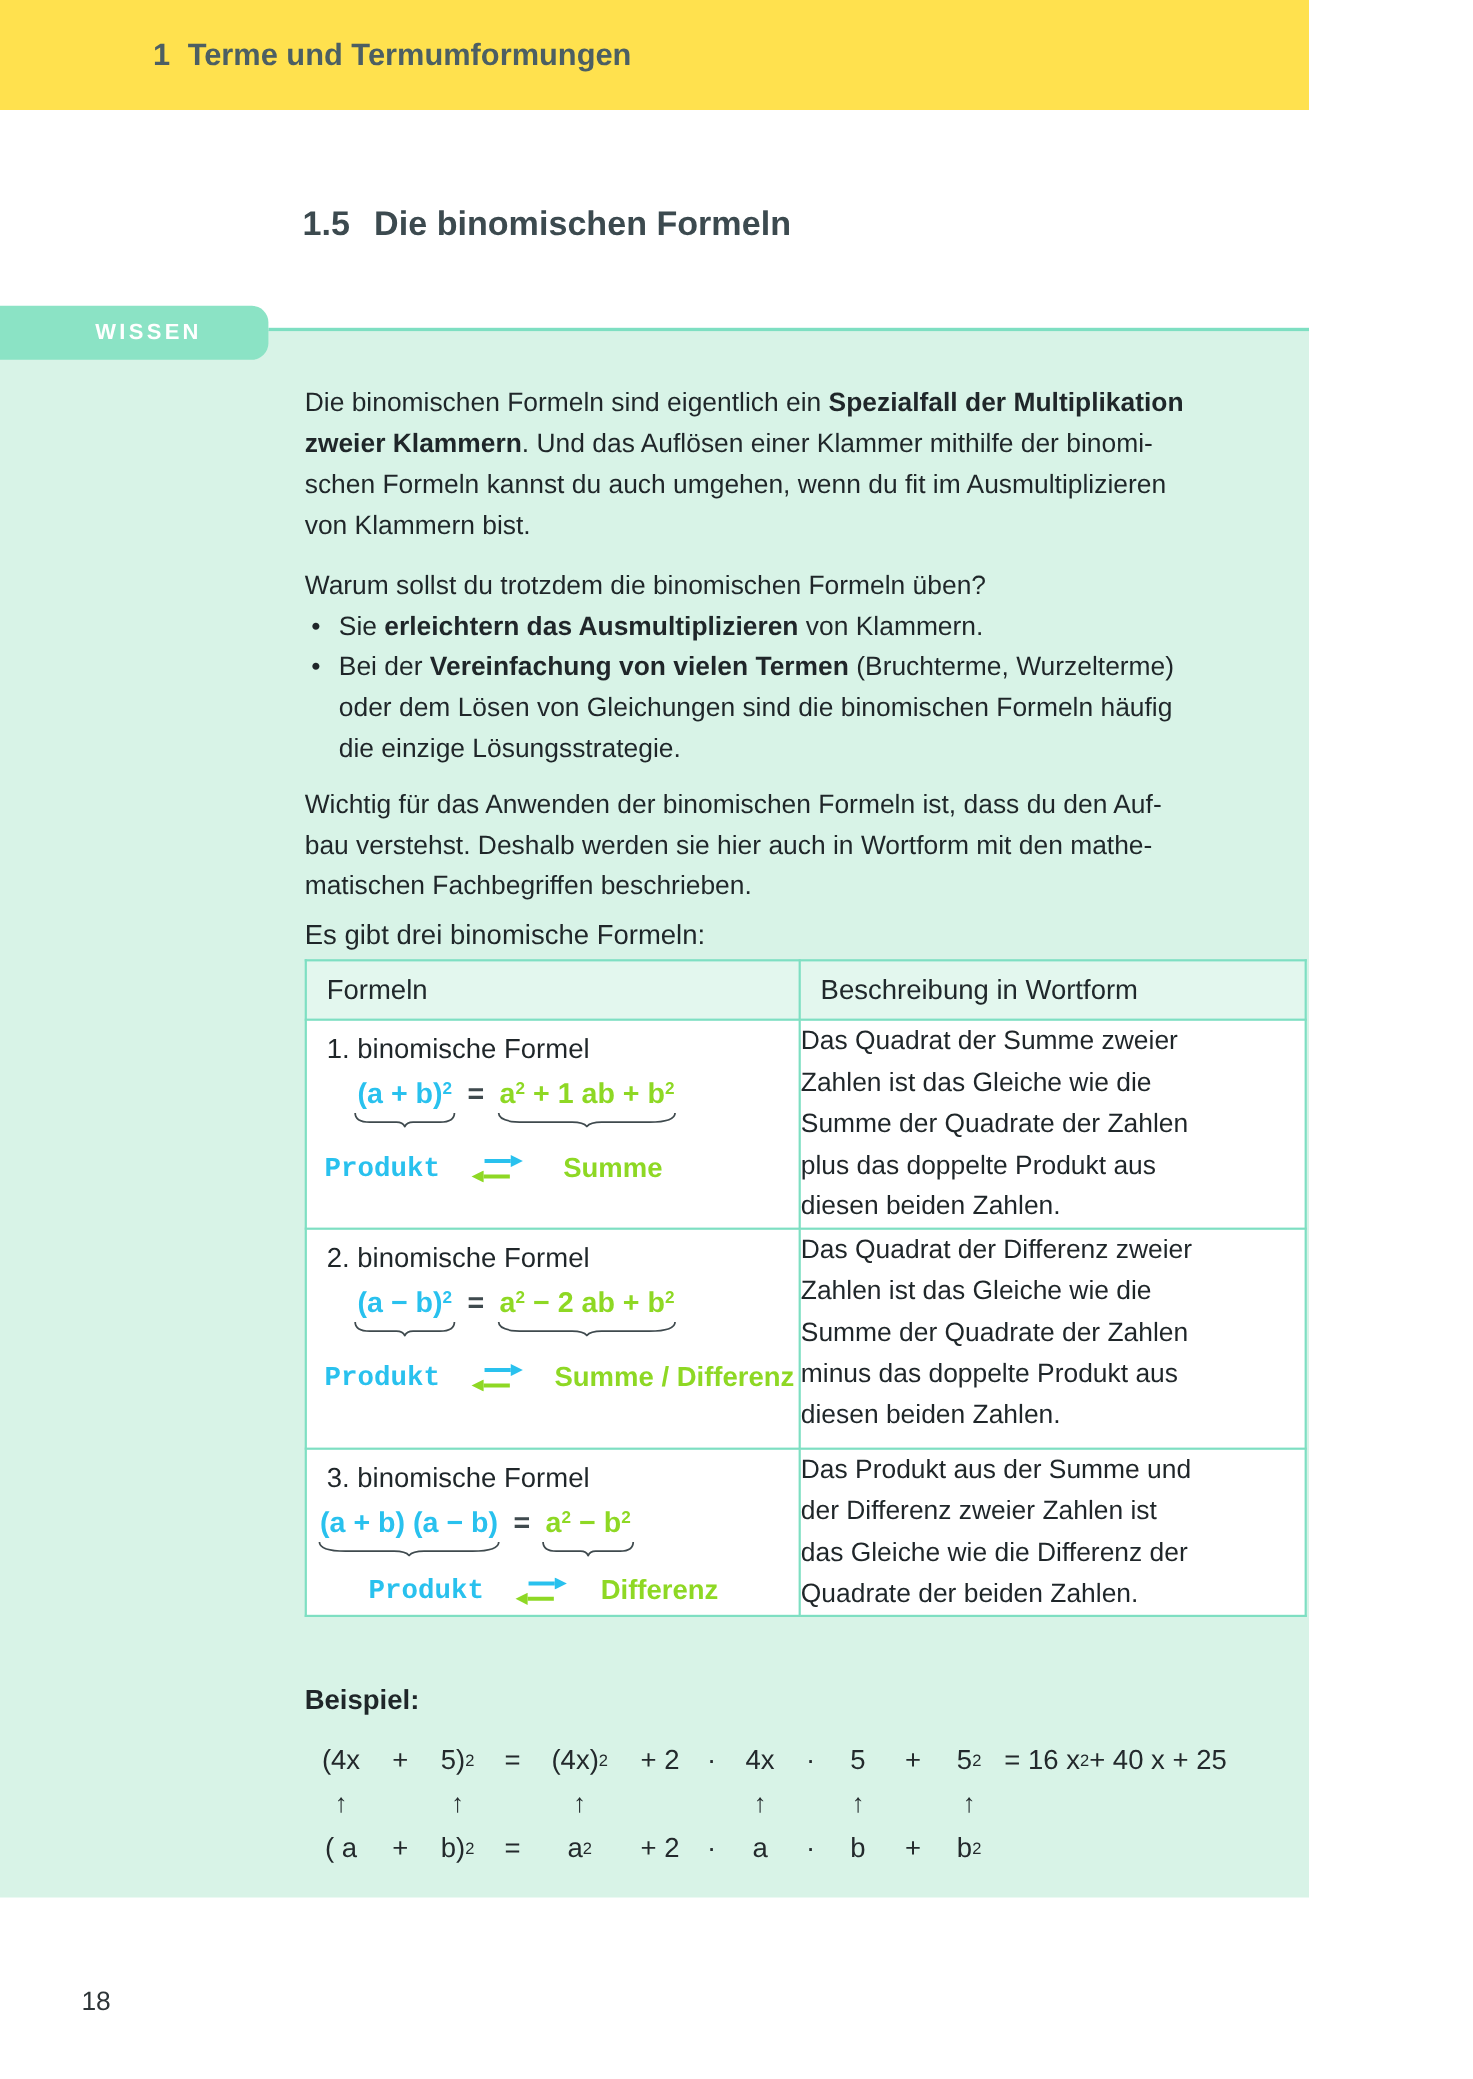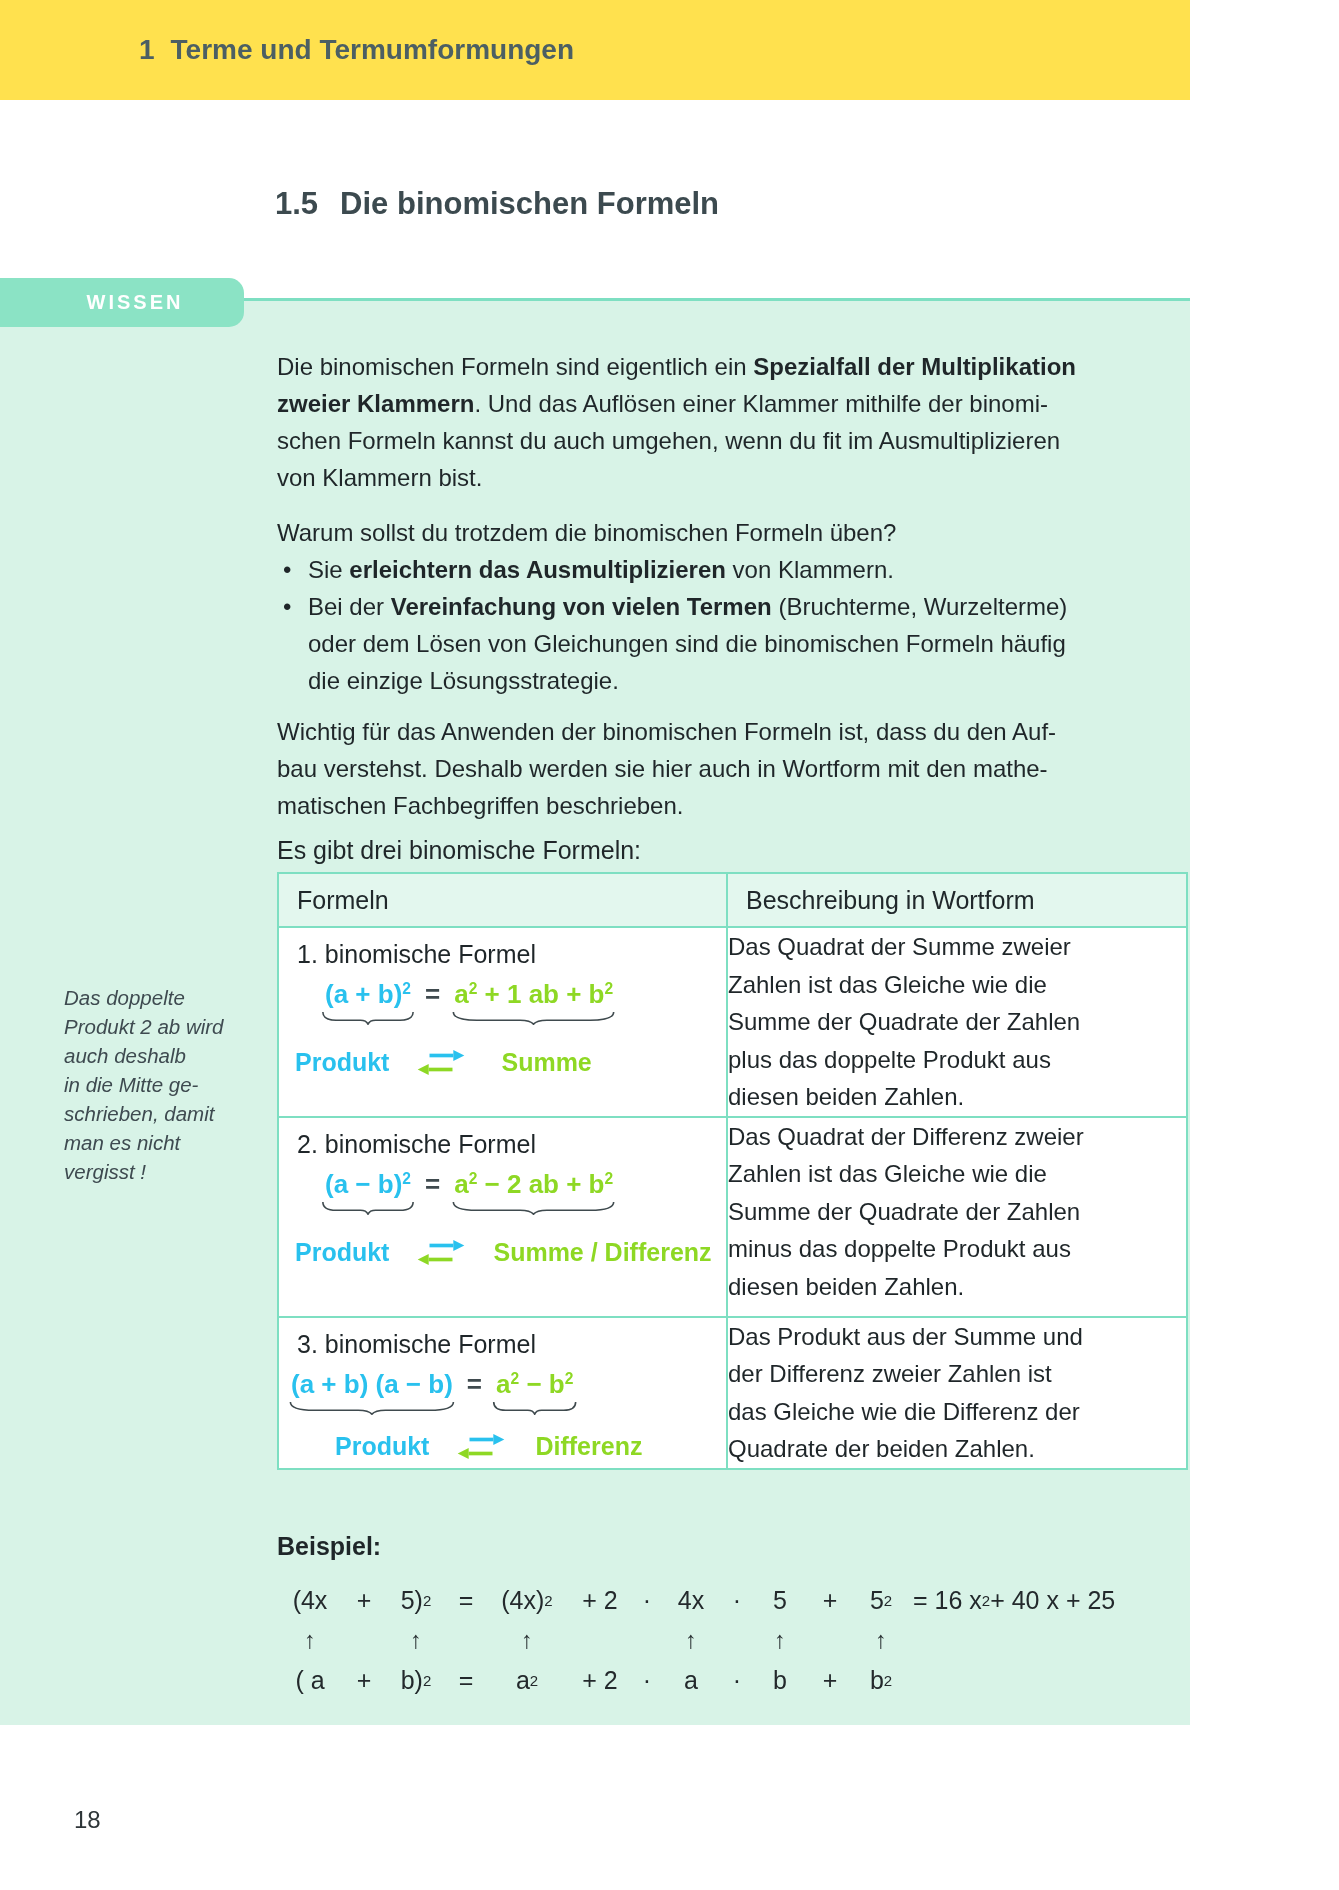--- a/index.html
+++ b/index.html
@@ -40,21 +40,21 @@
   .desc-cell{padding:10px 14px 0 20px;font-size:24px;line-height:37.5px;}
   .row-title{margin:12px 0 0 18px;font-size:25px;}
   .formula-line{display:flex;align-items:flex-start;font-weight:700;font-size:26px;margin-top:10px;}
   .formula-line.r0,.formula-line.r1{margin-left:42px;}
   .formula-line.r2{margin-left:8px;}
   .eq{margin:0 10px;color:#3F4A4E;}
   .side{position:relative;padding:0 4px 18px;white-space:nowrap;}
   .brace{position:absolute;left:0;bottom:3px;width:100%;height:14px;display:block;}
   .cyan{color:#29C1EE;} .green{color:#8ED824;}
   .labels-line{display:flex;align-items:center;font-weight:700;font-size:25px;margin-top:20px;}
-  .labels-line .ll{margin-left:16px;}
+  .labels-line .ll{margin-left:16px;font-family:Liberation Mono, monospace;}
   .labels-line.r2{margin-top:14px;}
   .labels-line.r2 .ll{margin-left:56px;}
   .labels-line .lr{margin-left:36px;white-space:nowrap;}
   .labels-line.r1 .lr{margin-left:28px;}
   .labels-line.r2 .lr{margin-left:30px;}
   .arrows{display:flex;flex-direction:column;gap:3px;margin-left:28px;}
   .arrows svg{width:38px;height:11px;display:block;}
   .arrows svg:first-child{margin-left:10px;}
   .arrows svg:last-child{margin-right:10px;}
   
@@ -234,29 +234,20 @@
             <td class="desc-cell">
               <div class="line">Das Produkt aus der Summe und</div>
               <div class="line">der Differenz zweier Zahlen ist</div>
               <div class="line">das Gleiche wie die Differenz der</div>
               <div class="line">Quadrate der beiden Zahlen.</div>
             </td>
           </tr>
         </tbody>
     </table>
 
-    <div id="margin-note">
-        <div class="line">Das doppelte</div>
-        <div class="line">Produkt 2 ab wird</div>
-        <div class="line">auch deshalb</div>
-        <div class="line">in die Mitte ge-</div>
-        <div class="line">schrieben, damit</div>
-        <div class="line">man es nicht</div>
-        <div class="line">vergisst !</div>
-      </div>
 
     <div id="beispiel-heading">Beispiel:</div>
     <div id="beispiel-grid">
         <div class="bx" style="grid-column: 1;">(4x</div>
         <div class="ba" style="grid-column: 1;">↑</div>
         <div class="bb" style="grid-column: 1;">( a</div>
         <div class="bx" style="grid-column: 2;">+</div>
         <div class="ba" style="grid-column: 2;"></div>
         <div class="bb" style="grid-column: 2;">+</div>
         <div class="bx" style="grid-column: 3;">5)<span class="sup">2</span></div>

